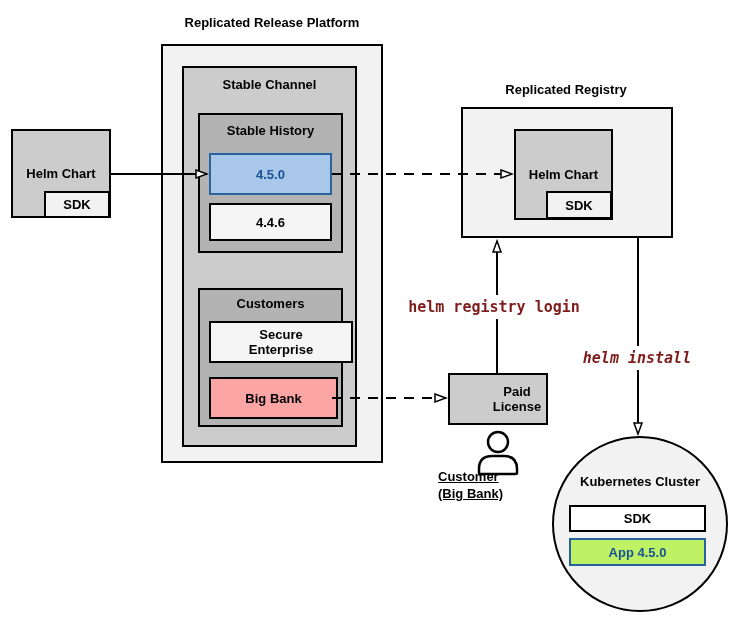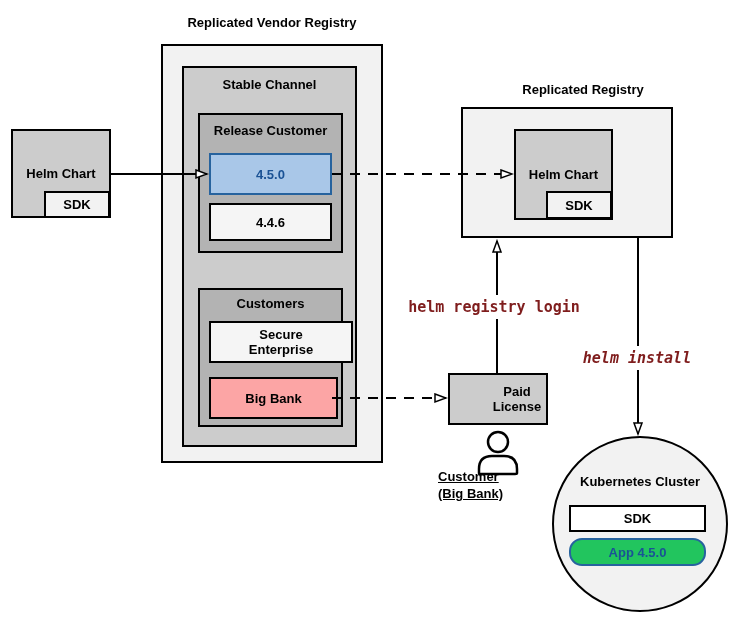--- a/index.html
+++ b/index.html
@@ -19,33 +19,33 @@
   #platform{left:161px;top:44px;width:222px;height:419px;background:#f2f2f2;}
   #stable{left:182px;top:66px;width:175px;height:381px;background:#cccccc;padding-top:9px;}
   #history{left:198px;top:113px;width:145px;height:140px;background:#b3b3b3;padding-top:8px;}
   #customers{left:198px;top:288px;width:145px;height:139px;background:#b3b3b3;padding-top:6px;}
   #rel450{left:209px;top:153px;width:123px;height:42px;background:#a9c7e8;border-color:#27639e;}
   #rel450 .lbl{color:#1a5295;}
   #rel446{left:209px;top:203px;width:123px;height:38px;background:#f5f5f5;}
   #secure{left:209px;top:321px;width:144px;height:42px;background:#f5f5f5;}
   #bigbank{left:209px;top:377px;width:129px;height:42px;background:#fca5a5;}
   
-  #registry-title{left:483px;top:82px;width:200px;}
+  #registry-title{left:466px;top:82px;width:200px;}
   #registry{left:461px;top:107px;width:212px;height:131px;background:#f2f2f2;}
   #registry-helm{left:514px;top:129px;width:99px;height:91px;background:#cccccc;}
   #registry-sdk{left:546px;top:191px;width:66px;height:28px;background:#f2f2f2;z-index:2;}
   
   #paid{left:448px;top:373px;width:100px;height:52px;background:#cccccc;padding-left:38px;}
   #customer-label{position:absolute;left:438px;top:468px;width:120px;text-align:left;
                   font-weight:bold;font-size:13px;line-height:17px;z-index:1;text-decoration:underline;}
   
   #k8s-circle{left:552px;top:436px;width:176px;height:176px;border-radius:50%;background:#f2f2f2;}
   #k8s-title{left:552px;top:474px;width:176px;}
   #k8s-sdk{left:569px;top:505px;width:137px;height:27px;background:#ffffff;z-index:2;}
-  #k8s-app{left:569px;top:538px;width:137px;height:28px;background:#22c55e;border-color:#27639e;z-index:2;border-radius:13px;}
+  #k8s-app{left:569px;top:538px;width:137px;height:28px;background:#bef264;border-color:#27639e;z-index:2;}
   #k8s-app .lbl{color:#1a5295;}
   
   .cmd{position:absolute;z-index:3;background:#ffffff;text-align:center;
        font-family:"DejaVu Sans Mono","Liberation Mono",monospace;
        font-weight:bold;font-size:15px;color:#7f1d1d;padding:3px 0;}
   #cmd-login{left:399px;top:295px;width:190px;}
   #cmd-install{left:576px;top:346px;width:122px;font-style:italic;}
   
   #wires{position:absolute;left:0;top:0;z-index:2;pointer-events:none;}
 </style>
@@ -54,27 +54,27 @@
 
 <div class="canvas">
 
   <div class="box" id="helm-left">
     <span class="lbl">Helm Chart</span>
   </div>
   <div class="box" id="sdk-left">
     <span class="lbl">SDK</span>
   </div>
 
-  <div class="title" id="platform-title">Replicated Vendor Registry</div>
+  <div class="title" id="platform-title">Replicated Release Platform</div>
   <div class="box" id="platform"></div>
   <div class="box toplabel" id="stable">
     <span class="lbl">Stable Channel</span>
   </div>
   <div class="box toplabel" id="history">
-    <span class="lbl">Release Customer</span>
+    <span class="lbl">Stable History</span>
   </div>
   <div class="box" id="rel450">
     <span class="lbl">4.5.0</span>
   </div>
   <div class="box" id="rel446">
     <span class="lbl">4.4.6</span>
   </div>
   <div class="box toplabel" id="customers">
     <span class="lbl">Customers</span>
   </div>

